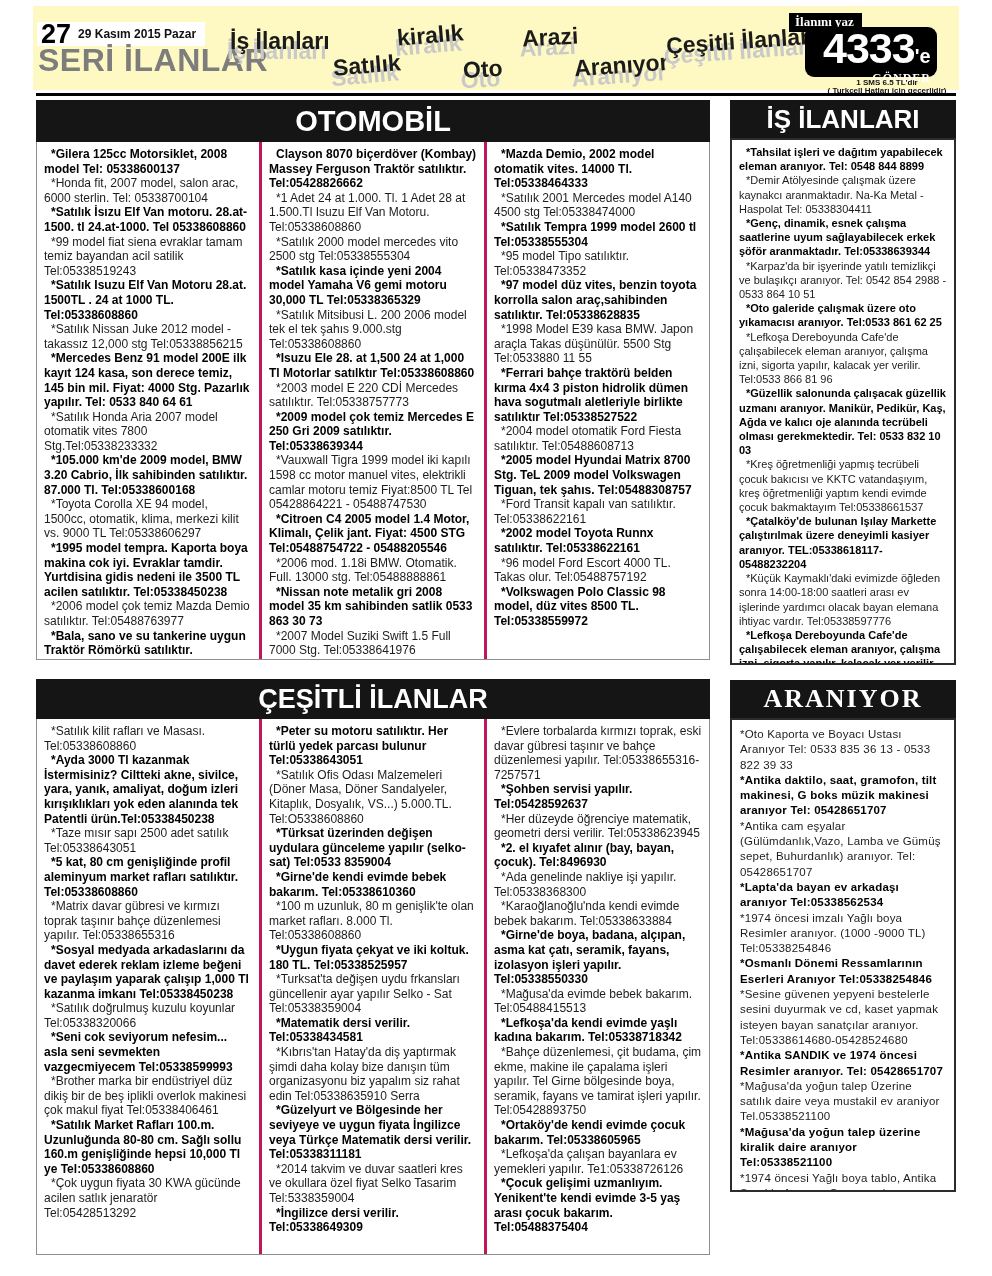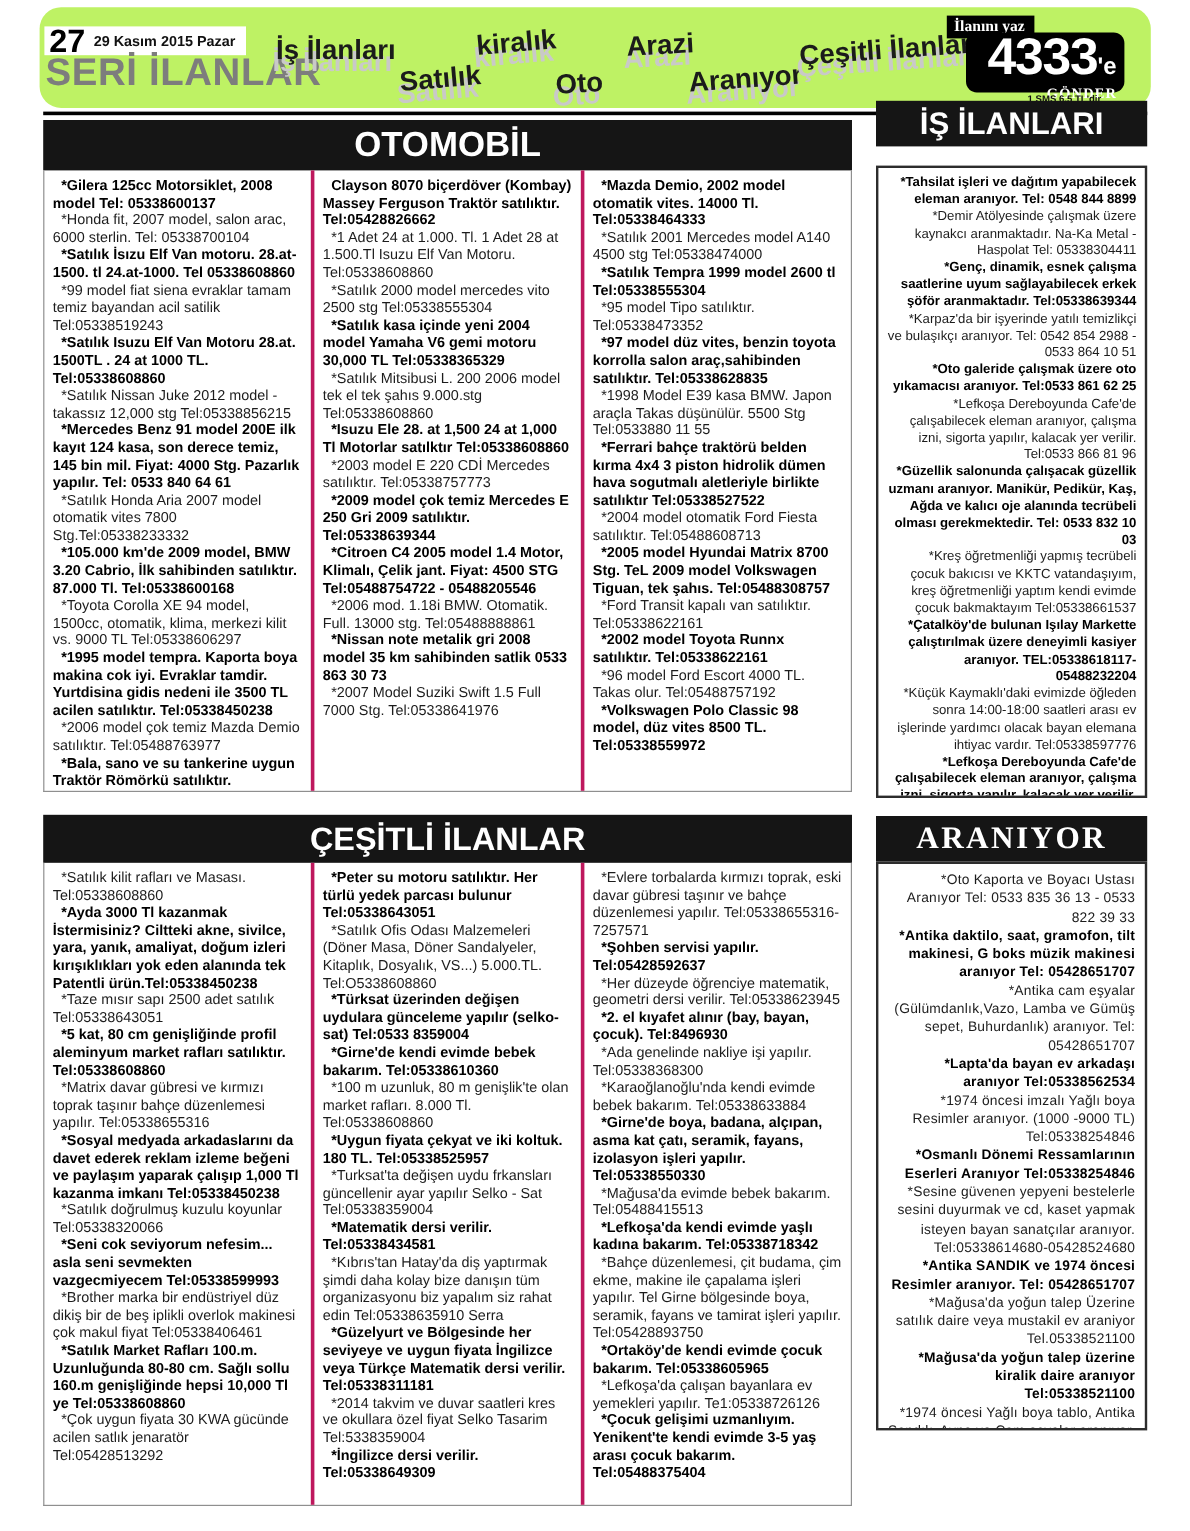--- a/index.html
+++ b/index.html
@@ -1,20 +1,20 @@
 <!DOCTYPE html>
 <html><head>
 <meta charset="utf-8">
 <style>
   html,body{margin:0;padding:0;background:#fff;}
   .page{position:relative;width:992px;height:1276px;background:#ffffff;overflow:hidden;
         font-family:"Liberation Sans","DejaVu Sans",sans-serif;color:#141414;}
 
   
-  .header-band{position:absolute;left:33px;top:6px;width:926px;height:84px;background:#bef264;border-radius:18px;}
+  .header-band{position:absolute;left:33px;top:6px;width:926px;height:84px;background:#fef9c3;}
   .pageno-strip{position:absolute;left:4px;top:16px;width:168px;height:24px;background:#fff;
                 display:flex;align-items:center;}
   .pageno{font-size:27px;font-weight:bold;color:#000;margin-left:4px;line-height:22px;}
   .issue-date{font-size:12px;font-weight:bold;margin-left:7px;color:#111;}
   .masthead{position:absolute;left:5px;top:36px;font-size:32px;font-weight:bold;color:#7d7d7d;
             letter-spacing:0.5px;white-space:nowrap;}
   .wm{position:absolute;font-weight:bold;color:#1b1b1b;white-space:nowrap;
       text-shadow:-3px 10px 0 #c9c9c8;}
   .wm0{left:197px;top:22px;font-size:23px;}
   .wm1{left:364px;top:16px;font-size:23px;transform:rotate(-5deg);}
@@ -36,30 +36,30 @@
             text-align:right;margin-top:-7px;letter-spacing:1px;}
   .sms-note{position:absolute;left:782px;top:73px;width:144px;text-align:center;
             font-size:8px;font-weight:bold;line-height:8px;color:#111;}
 
   .rule{position:absolute;left:36px;top:93px;width:920px;height:3px;background:#000;}
 
   
   .bar{position:absolute;background:#151515;color:#fff;display:flex;align-items:center;
        justify-content:center;font-weight:bold;}
   .bar-oto{left:36px;top:100px;width:674px;height:42px;font-size:29px;}
-  .bar-is{left:730px;top:84px;width:226px;height:38px;font-size:26px;}
+  .bar-is{left:730px;top:100px;width:226px;height:38px;font-size:26px;}
   .bar-cesitli{left:36px;top:679px;width:674px;height:40px;font-size:27px;}
   .bar-araniyor{left:730px;top:680px;width:226px;height:38px;font-size:26px;
                 font-family:"Liberation Serif",serif;letter-spacing:2px;}
 
   
   .boxl{position:absolute;border:1px solid #8f8f8f;border-top:none;box-sizing:border-box;}
   .box-oto{left:36px;top:142px;width:674px;height:518px;}
   .box-cesitli{left:36px;top:719px;width:674px;height:536px;}
-  .boxr{position:absolute;border:2px solid #2c2c2c;box-sizing:border-box;overflow:hidden;text-align:right;}
+  .boxr{position:absolute;border:2px solid #2c2c2c;box-sizing:border-box;overflow:hidden;}
   .box-is{left:730px;top:138px;width:226px;height:527px;padding:5px 7px;}
   .box-araniyor{left:730px;top:718px;width:226px;height:474px;padding:7px 8px;}
 
   .cols{display:flex;height:100%;}
   .col{flex:1;padding:5px 7px;border-right:3px solid #be185d;overflow:hidden;}
   .col:last-child{border-right:none;}
 
   .ad{margin:0;text-indent:7px;font-size:12px;line-height:14.6px;color:#1c1c1c;}
   .ad.b{font-weight:bold;color:#000;}
   .box-is .ad{font-size:11px;line-height:14.2px;}
@@ -124,20 +124,21 @@
         </div>
       <div class="col">
           <p class="ad b">Clayson 8070 biçerdöver (Kombay) Massey Ferguson Traktör satılıktır. Tel:05428826662</p>
           <p class="ad">*1 Adet 24 at 1.000. Tl. 1 Adet 28 at 1.500.Tl Isuzu Elf Van Motoru. Tel:05338608860</p>
           <p class="ad">*Satılık 2000 model mercedes vito 2500 stg Tel:05338555304</p>
           <p class="ad b">*Satılık kasa içinde yeni 2004 model Yamaha V6 gemi motoru 30,000 TL Tel:05338365329</p>
           <p class="ad">*Satılık Mitsibusi L. 200 2006 model tek el tek şahıs 9.000.stg Tel:05338608860</p>
           <p class="ad b">*Isuzu Ele 28. at 1,500 24 at 1,000 Tl Motorlar satılktır Tel:05338608860</p>
           <p class="ad">*2003 model E 220 CDİ Mercedes satılıktır. Tel:05338757773</p>
           <p class="ad b">*2009 model çok temiz Mercedes E 250 Gri 2009 satılıktır. Tel:05338639344</p>
+          <p class="ad">*Vauxwall Tigra 1999 model iki kapılı 1598 cc motor manuel vites, elektrikli camlar motoru temiz Fiyat:8500 TL Tel 05428864221 - 05488747530</p>
           <p class="ad b">*Citroen C4 2005 model 1.4 Motor, Klimalı, Çelik jant. Fiyat: 4500 STG Tel:05488754722 - 05488205546</p>
           <p class="ad">*2006 mod. 1.18i BMW. Otomatik. Full. 13000 stg. Tel:05488888861</p>
           <p class="ad b">*Nissan note metalik gri 2008 model 35 km sahibinden satlik 0533 863 30 73</p>
           <p class="ad">*2007 Model Suziki Swift 1.5 Full 7000 Stg. Tel:05338641976</p>
         </div>
       <div class="col">
           <p class="ad b">*Mazda Demio, 2002 model otomatik vites. 14000 Tl. Tel:05338464333</p>
           <p class="ad">*Satılık 2001 Mercedes model A140 4500 stg Tel:05338474000</p>
           <p class="ad b">*Satılık Tempra 1999 model 2600 tl Tel:05338555304</p>
           <p class="ad">*95 model Tipo satılıktır. Tel:05338473352</p>

